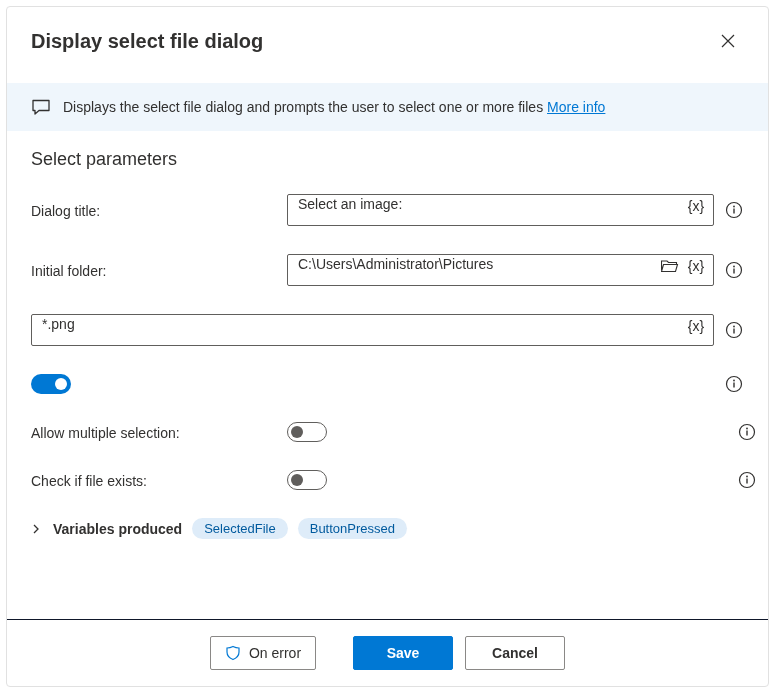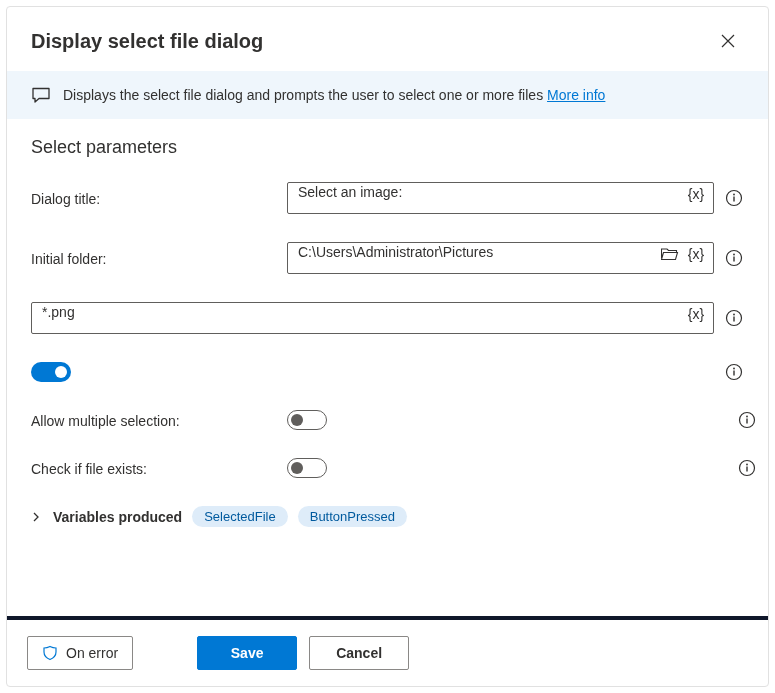--- a/index.html
+++ b/index.html
@@ -43,20 +43,21 @@
     color: #323130;
   }
   .info-banner {
     background: #eff6fc;
     padding: 14px 24px;
     display: flex;
     align-items: center;
     gap: 12px;
     font-size: 14px;
     color: #323130;
+    margin-top: 12px;
   }
   .info-banner a {
     color: #0078d4;
     text-decoration: underline;
   }
   .content {
     flex: 1;
     padding: 18px 24px 10px 24px;
     overflow-y: auto;
   }
@@ -172,26 +173,25 @@
   }
   .chip {
     background: #deecf9;
     color: #005a9e;
     padding: 3px 12px;
     border-radius: 12px;
     font-size: 13px;
     cursor: pointer;
   }
   .footer {
-    border-top: 4px solid #0f172a;
+    border-top: 1px solid #0f172a;
     padding: 16px 20px;
     display: flex;
     align-items: center;
-    justify-content: flex-start;
-    gap: 27px;
+    justify-content: center;
   }
   .onerror-btn {
     border: 1px solid #8a8886;
     background: #fff;
     padding: 6px 14px;
     border-radius: 2px;
     display: flex;
     align-items: center;
     gap: 8px;
     cursor: pointer;

